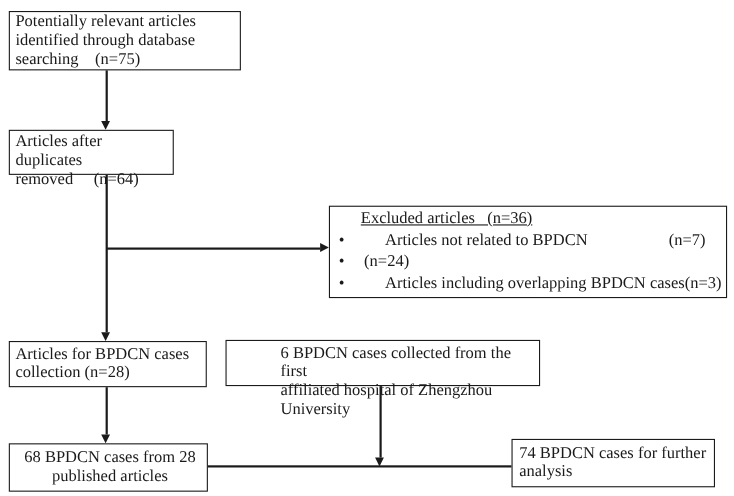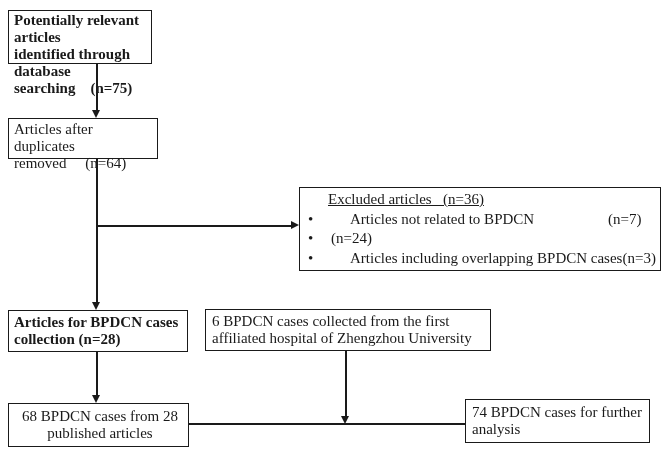--- a/index.html
+++ b/index.html
@@ -76,21 +76,21 @@
   .excl-count {
     flex: 0 0 52px;
     width: 52px;
   }
 </style>
 </head>
 <body>
 
 <div class="canvas">
 
-  <div class="box" style="left:8px; top:10px; width:144px; height:54px;font-weight:bold;">
+  <div class="box" style="left:8px; top:10px; width:211px; height:54px;">
     <div class="box-text" style="padding:1px 2px 0 5px;">Potentially relevant articles
 identified through database
 searching    (n=75)</div>
   </div>
 
   <div class="vline" style="left:96px; top:64px; height:46px;"></div>
   <div class="arrow-down" style="left:92px; top:110px;"></div>
 
   <div class="box" style="left:8px; top:118px; width:150px; height:41px;">
     <div class="box-text" style="padding:2px 2px 0 5px;">Articles after duplicates
@@ -114,27 +114,27 @@
       <span class="excl-bullet">•</span>
       <span class="excl-count">(n=24)</span>
     </div>
     <div class="excl-item">
       <span class="excl-bullet">•</span>
       <span class="excl-label">Articles including overlapping BPDCN cases</span>
       <span class="excl-count">(n=3)</span>
     </div>
   </div>
 
-  <div class="box" style="left:8px; top:310px; width:180px; height:42px;font-weight:bold;">
+  <div class="box" style="left:8px; top:310px; width:180px; height:42px;">
     <div class="box-text" style="padding:3px 2px 0 5px;">Articles for BPDCN cases
 collection (n=28)</div>
   </div>
 
   <div class="box" style="left:205px; top:309px; width:286px; height:42px;">
-    <div class="box-text" style="padding:3px 2px 0 6px;">6 BPDCN cases collected from the first
+    <div class="box-text" style="padding:3px 2px 0 6px;margin-left:43px;">6 BPDCN cases collected from the first
 affiliated hospital of Zhengzhou University</div>
   </div>
 
   <div class="vline" style="left:96px; top:352px; height:43px;"></div>
   <div class="arrow-down" style="left:92px; top:395px;"></div>
 
   <div class="vline" style="left:345px; top:351px; height:65px;"></div>
   <div class="arrow-down" style="left:341px; top:416px;"></div>
 
   <div class="box" style="left:8px; top:403px; width:181px; height:44px;text-align:center;">

